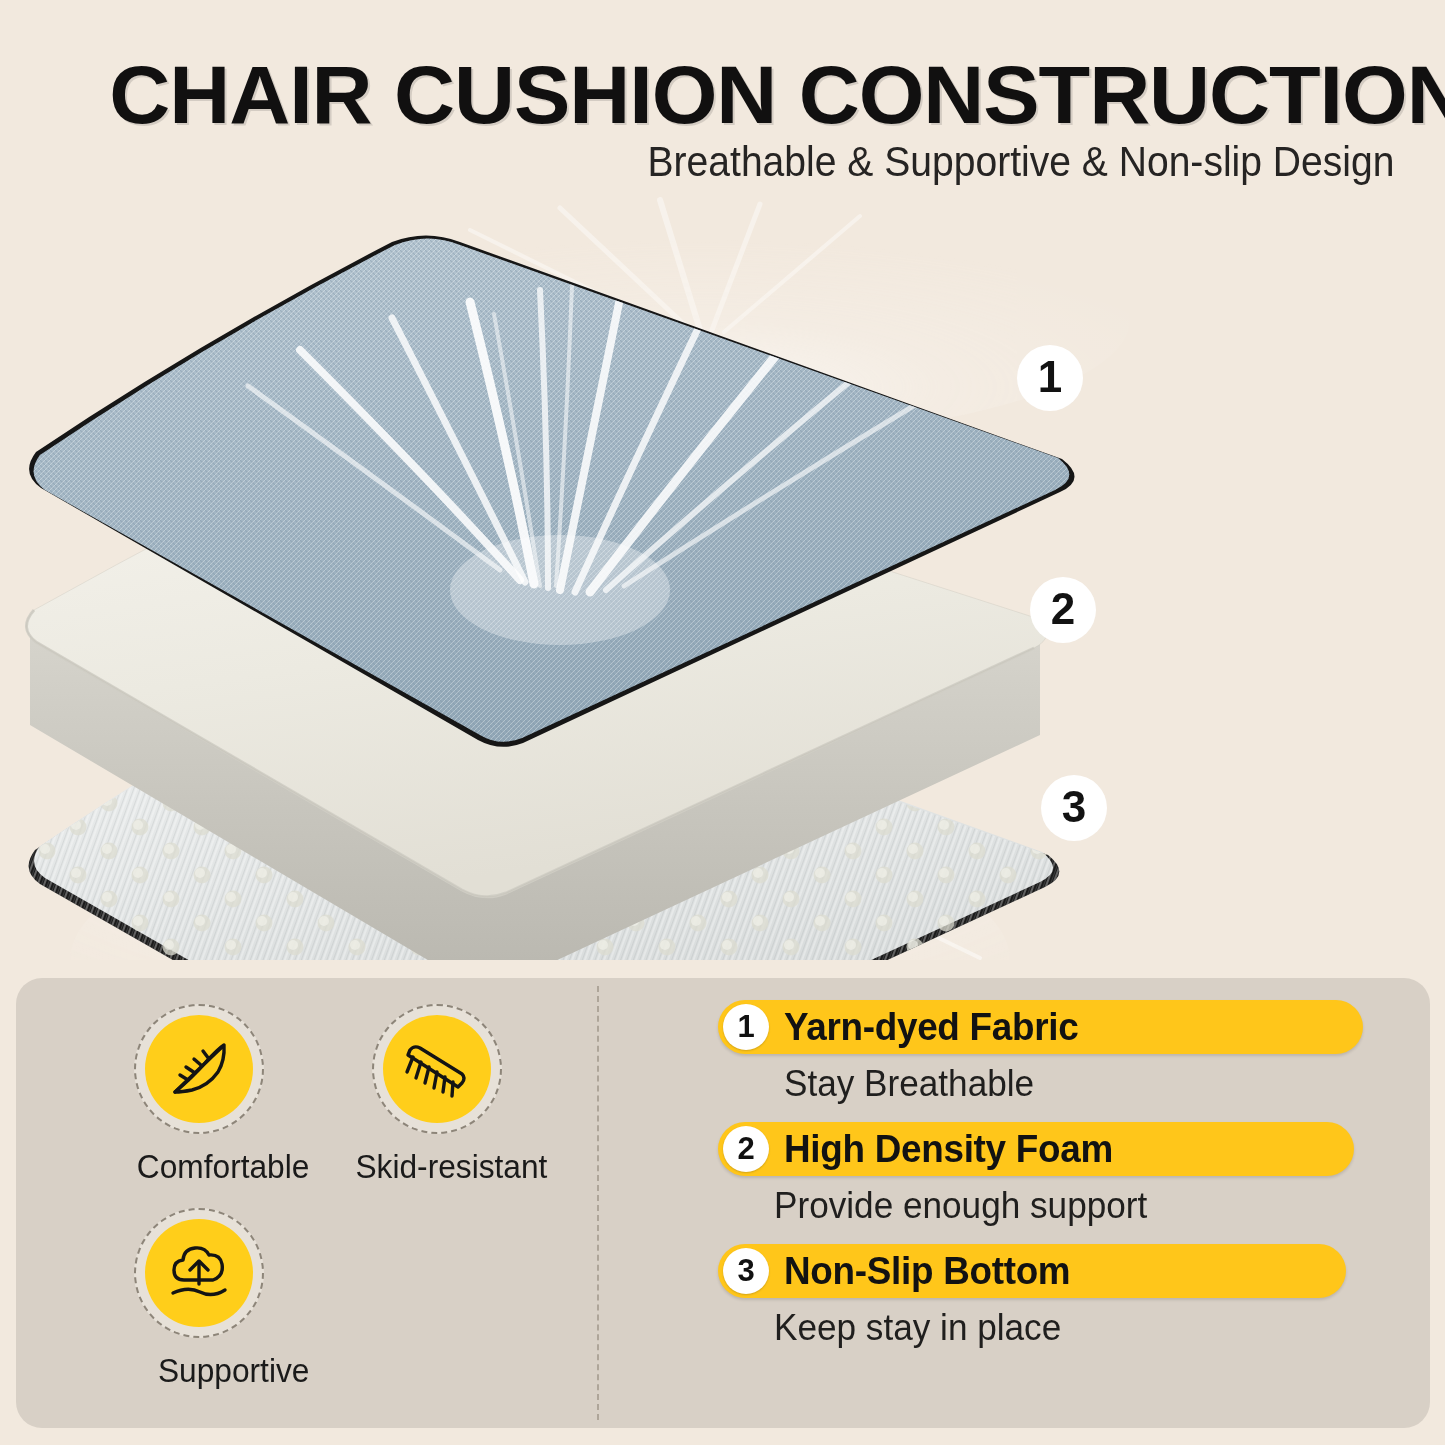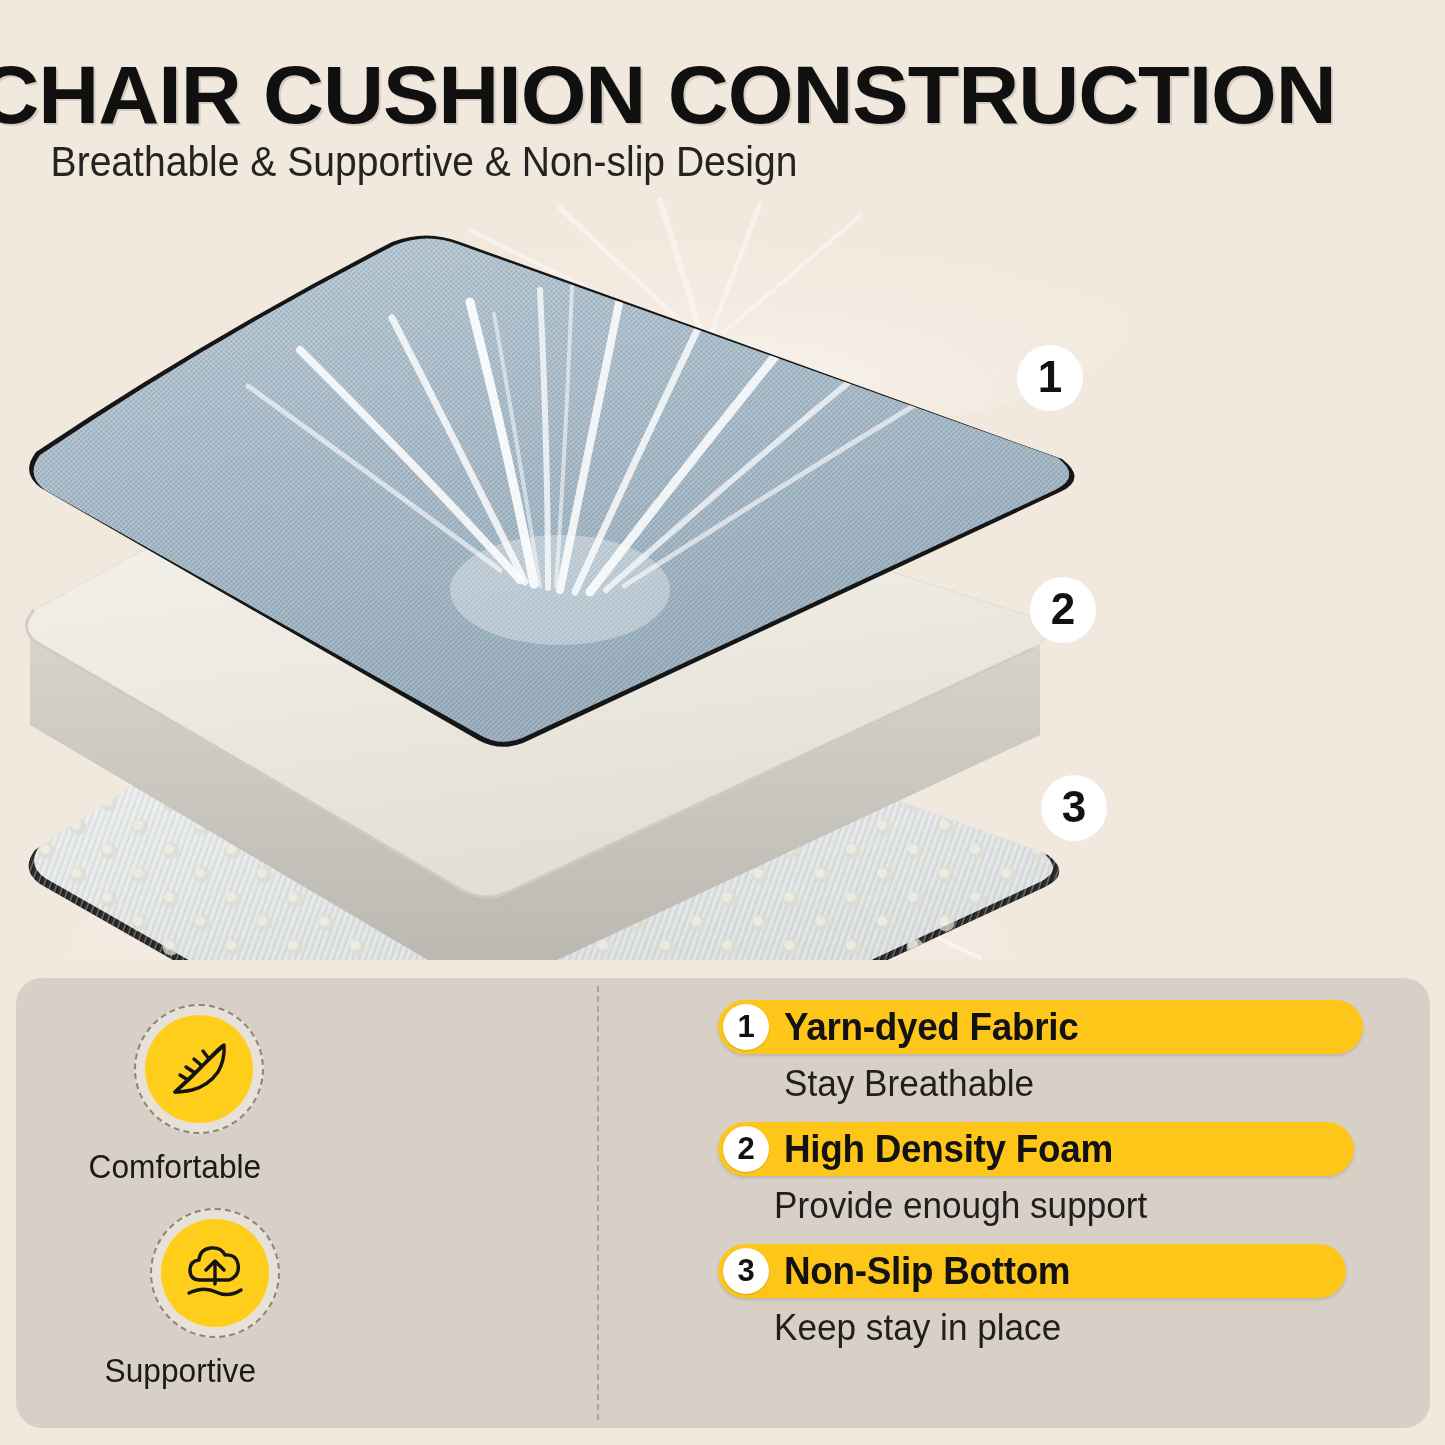--- a/index.html
+++ b/index.html
@@ -5,21 +5,21 @@
   * { margin:0; padding:0; box-sizing:border-box; }
   html,body { width:1445px; height:1445px; }
   body {
     font-family:"Liberation Sans", sans-serif;
     background:#f2e9de;
     position:relative;
     overflow:hidden;
   }
 
   
-  #header { position:absolute; left:0; top:0; width:1445px; height:200px; text-align:left; }
+  #header { position:absolute; left:0; top:0; width:1445px; height:200px; text-align:right; }
   #title {
     position:absolute; left:0; top:48px; width:1445px;
     font-size:82px; line-height:94px;
     font-weight:bold; letter-spacing:-1px;
     color:#111010;
     font-family:"Liberation Sans", sans-serif;
     transform:scaleX(1.03);
     text-shadow:2px 2px 0 rgba(0,0,0,.12);
   }
   #subtitle {
@@ -46,24 +46,24 @@
     width:0; height:434px;
     border-left:2px dashed #a79e92;
     opacity:.85;
   }
 
   
   #icon-grid {
     position:absolute; left:58px; top:22px;
     width:500px; height:406px;
   }
-  .icon-cell { position:absolute; width:230px; text-align:left; }
+  .icon-cell { position:absolute; width:230px; text-align:right; }
   .icon-cell.c0 { left:10px;  top:4px; }
   .icon-cell.c1 { left:248px; top:4px; }
-  .icon-cell.c2 { left:26px;  top:208px; }
+  .icon-cell.c2 { left:10px;  top:208px; }
   .icon-cell.c3 { left:248px; top:208px; }
 
   .icon-ring {
     position:relative;
     width:130px; height:130px;
     margin:0 auto;
     border-radius:50%;
     border:2px dashed #8d8579;
     background:#e7e1d8;
     display:flex; align-items:center; justify-content:center;
@@ -312,20 +312,38 @@
               <path d="M33 41 L24 35"></path>
               <path d="M26 48 L18 43"></path>
               <path d="M47 27 L41 19"></path>
             </g>
           </svg>
         </div>
       </div>
       <div class="icon-label">Comfortable</div>
     </div>
 
+    <div class="icon-cell c1">
+      <div class="icon-ring">
+        <div class="icon-disc">
+          <svg width="74" height="74" viewBox="0 0 74 74">
+            <g fill="none" stroke="#141414" stroke-width="3.4" stroke-linecap="round" stroke-linejoin="round">
+              <path d="M10 18 Q14 13 20 16 L62 42 Q66 46 62 51 L58 55 L8 23 Z"></path>
+              <path d="M13 25 L7 40"></path>
+              <path d="M21 30 L16 46"></path>
+              <path d="M29 35 L25 51"></path>
+              <path d="M37 40 L34 56"></path>
+              <path d="M45 45 L43 60"></path>
+              <path d="M53 50 L52 64"></path>
+            </g>
+          </svg>
+        </div>
+      </div>
+      <div class="icon-label">Skid-resistant</div>
+    </div>
 
     <div class="icon-cell c2">
       <div class="icon-ring">
         <div class="icon-disc">
           <svg width="74" height="74" viewBox="0 0 74 74">
             <g fill="none" stroke="#141414" stroke-width="3.4" stroke-linecap="round" stroke-linejoin="round">
               <path d="M22 44 Q12 44 12 34 Q12 25 21 24 Q22 13 33 12 Q43 11 47 19
                        Q58 18 60 28 Q62 40 51 44 Z"></path>
               <path d="M37 48 L37 26"></path>
               <path d="M28 34 L37 25 L46 34"></path>

